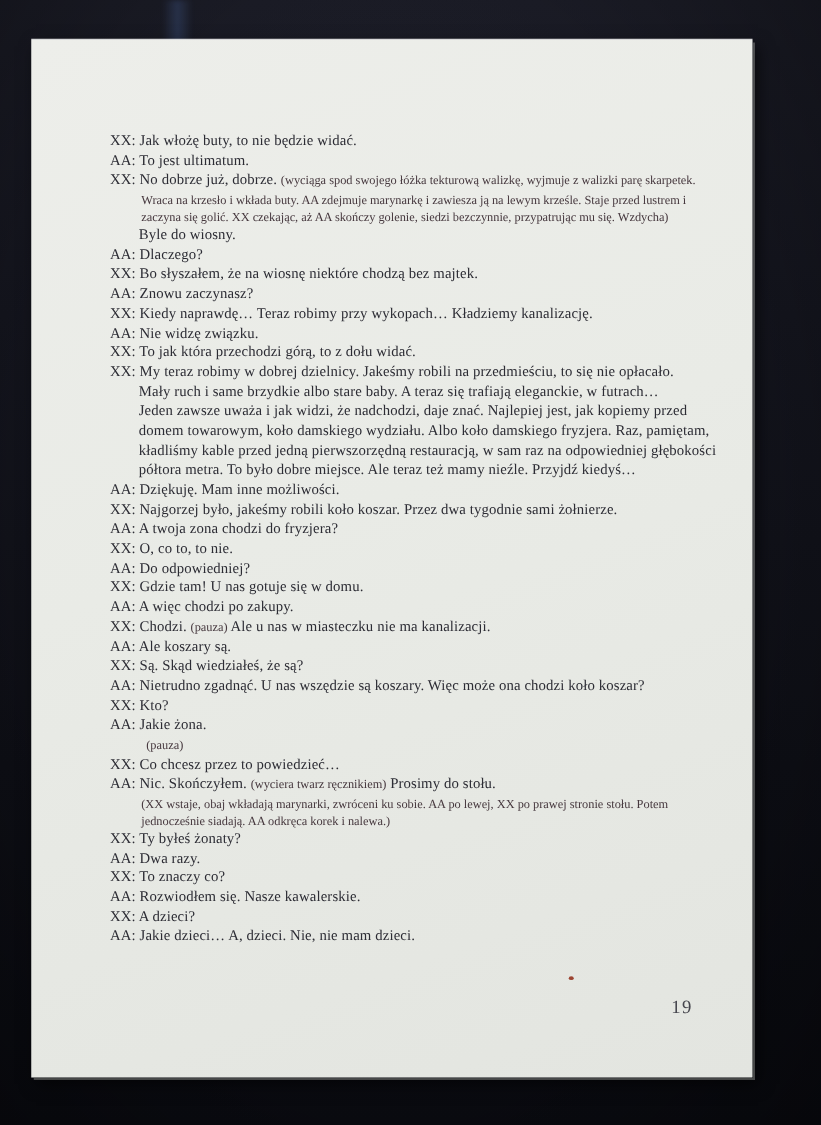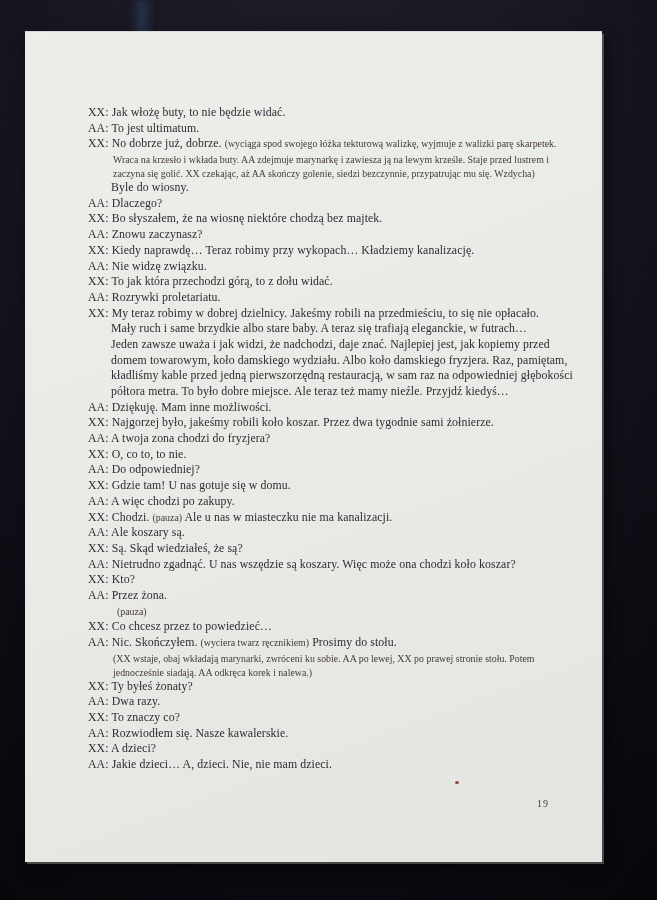--- a/index.html
+++ b/index.html
@@ -41,21 +41,21 @@
   .i1 { padding-left:23px; }
   .i2 { padding-left:25px; }
   .i3 { padding-left:29px; }
   .seg-d { }
   .seg-s {
     font-size:9.9px; letter-spacing:0;
     color:#46383e;
   }
   .page-number {
     position:absolute; left:512px; top:766px;
-    font-size:10px; color:#45454d; letter-spacing:1px;
+    font-size:15px; color:#45454d; letter-spacing:1px;
   }
   .red-dot {
     position:absolute; left:430px; top:749px; width:4px; height:3px;
     border-radius:50%; opacity:0.9;
   }
 </style>
 </head>
 <body>
 
 <div class="backdrop"></div>
@@ -68,40 +68,39 @@
       <div class="line i0"><span class="seg-d">XX: No dobrze już, dobrze. </span><span class="seg-s">(wyciąga spod swojego łóżka tekturową walizkę, wyjmuje z walizki parę skarpetek.</span></div>
       <div class="line i2 tight"><span class="seg-s">Wraca na krzesło i wkłada buty. AA zdejmuje marynarkę i zawiesza ją na lewym krześle. Staje przed lustrem i</span></div>
       <div class="line i2 tight"><span class="seg-s">zaczyna się golić. XX czekając, aż AA skończy golenie, siedzi bezczynnie, przypatrując mu się. Wzdycha)</span></div>
       <div class="line i1"><span class="seg-d">Byle do wiosny.</span></div>
       <div class="line i0"><span class="seg-d">AA: Dlaczego?</span></div>
       <div class="line i0"><span class="seg-d">XX: Bo słyszałem, że na wiosnę niektóre chodzą bez majtek.</span></div>
       <div class="line i0"><span class="seg-d">AA: Znowu zaczynasz?</span></div>
       <div class="line i0"><span class="seg-d">XX: Kiedy naprawdę… Teraz robimy przy wykopach… Kładziemy kanalizację.</span></div>
       <div class="line i0"><span class="seg-d">AA: Nie widzę związku.</span></div>
       <div class="line i0"><span class="seg-d">XX: To jak która przechodzi górą, to z dołu widać.</span></div>
-      <div class="line i0"><span class="seg-d">AA: Rozrywki proletariatu.</span></div>
       <div class="line i0"><span class="seg-d">XX: My teraz robimy w dobrej dzielnicy. Jakeśmy robili na przedmieściu, to się nie opłacało.</span></div>
       <div class="line i1"><span class="seg-d">Mały ruch i same brzydkie albo stare baby. A teraz się trafiają eleganckie, w futrach…</span></div>
       <div class="line i1"><span class="seg-d">Jeden zawsze uważa i jak widzi, że nadchodzi, daje znać. Najlepiej jest, jak kopiemy przed</span></div>
       <div class="line i1"><span class="seg-d">domem towarowym, koło damskiego wydziału. Albo koło damskiego fryzjera. Raz, pamiętam,</span></div>
       <div class="line i1"><span class="seg-d">kładliśmy kable przed jedną pierwszorzędną restauracją, w sam raz na odpowiedniej głębokości</span></div>
       <div class="line i1"><span class="seg-d">półtora metra. To było dobre miejsce. Ale teraz też mamy nieźle. Przyjdź kiedyś…</span></div>
       <div class="line i0"><span class="seg-d">AA: Dziękuję. Mam inne możliwości.</span></div>
       <div class="line i0"><span class="seg-d">XX: Najgorzej było, jakeśmy robili koło koszar. Przez dwa tygodnie sami żołnierze.</span></div>
       <div class="line i0"><span class="seg-d">AA: A twoja zona chodzi do fryzjera?</span></div>
       <div class="line i0"><span class="seg-d">XX: O, co to, to nie.</span></div>
       <div class="line i0"><span class="seg-d">AA: Do odpowiedniej?</span></div>
       <div class="line i0"><span class="seg-d">XX: Gdzie tam! U nas gotuje się w domu.</span></div>
       <div class="line i0"><span class="seg-d">AA: A więc chodzi po zakupy.</span></div>
       <div class="line i0"><span class="seg-d">XX: Chodzi. </span><span class="seg-s">(pauza)</span><span class="seg-d"> Ale u nas w miasteczku nie ma kanalizacji.</span></div>
       <div class="line i0"><span class="seg-d">AA: Ale koszary są.</span></div>
       <div class="line i0"><span class="seg-d">XX: Są. Skąd wiedziałeś, że są?</span></div>
       <div class="line i0"><span class="seg-d">AA: Nietrudno zgadnąć. U nas wszędzie są koszary. Więc może ona chodzi koło koszar?</span></div>
       <div class="line i0"><span class="seg-d">XX: Kto?</span></div>
-      <div class="line i0"><span class="seg-d">AA: Przez żona.</span></div>
+      <div class="line i0"><span class="seg-d">AA: Jakie żona.</span></div>
       <div class="line i3"><span class="seg-s">(pauza)</span></div>
       <div class="line i0"><span class="seg-d">XX: Co chcesz przez to powiedzieć…</span></div>
       <div class="line i0"><span class="seg-d">AA: Nic. Skończyłem. </span><span class="seg-s">(wyciera twarz ręcznikiem)</span><span class="seg-d"> Prosimy do stołu.</span></div>
       <div class="line i2 tight"><span class="seg-s">(XX wstaje, obaj wkładają marynarki, zwróceni ku sobie. AA po lewej, XX po prawej stronie stołu. Potem</span></div>
       <div class="line i2 tight"><span class="seg-s">jednocześnie siadają. AA odkręca korek i nalewa.)</span></div>
       <div class="line i0"><span class="seg-d">XX: Ty byłeś żonaty?</span></div>
       <div class="line i0"><span class="seg-d">AA: Dwa razy.</span></div>
       <div class="line i0"><span class="seg-d">XX: To znaczy co?</span></div>
       <div class="line i0"><span class="seg-d">AA: Rozwiodłem się. Nasze kawalerskie.</span></div>
       <div class="line i0"><span class="seg-d">XX: A dzieci?</span></div>

